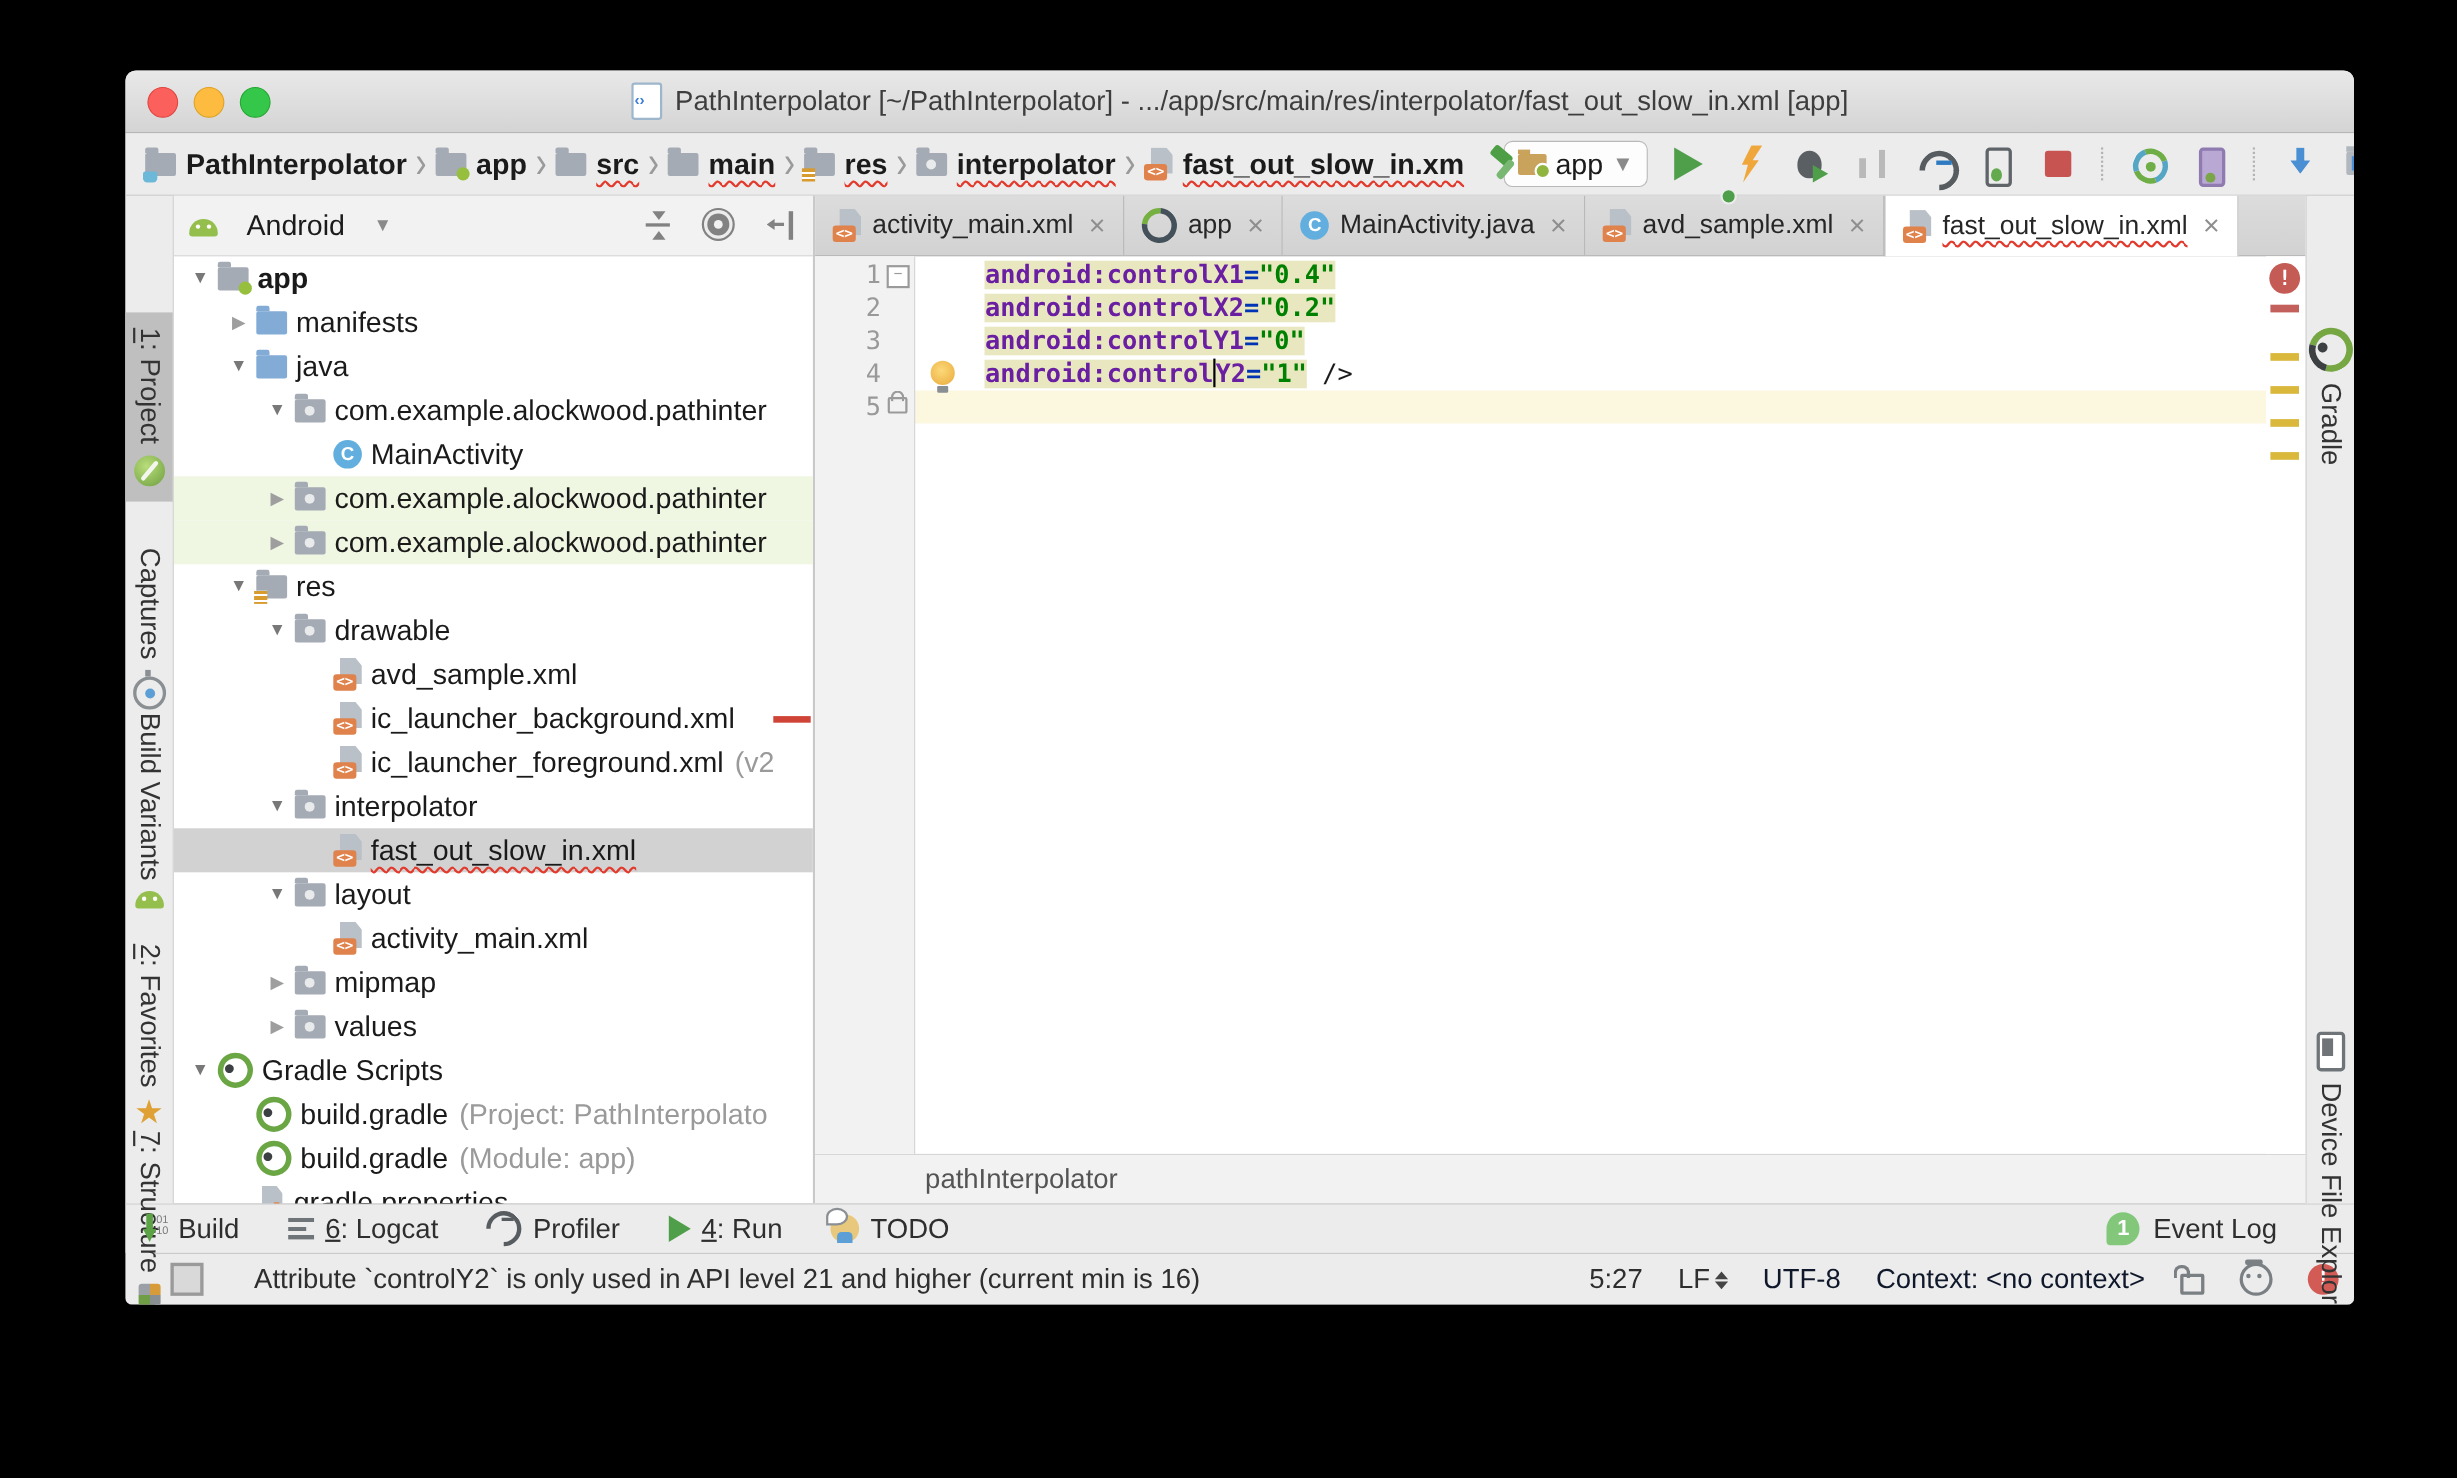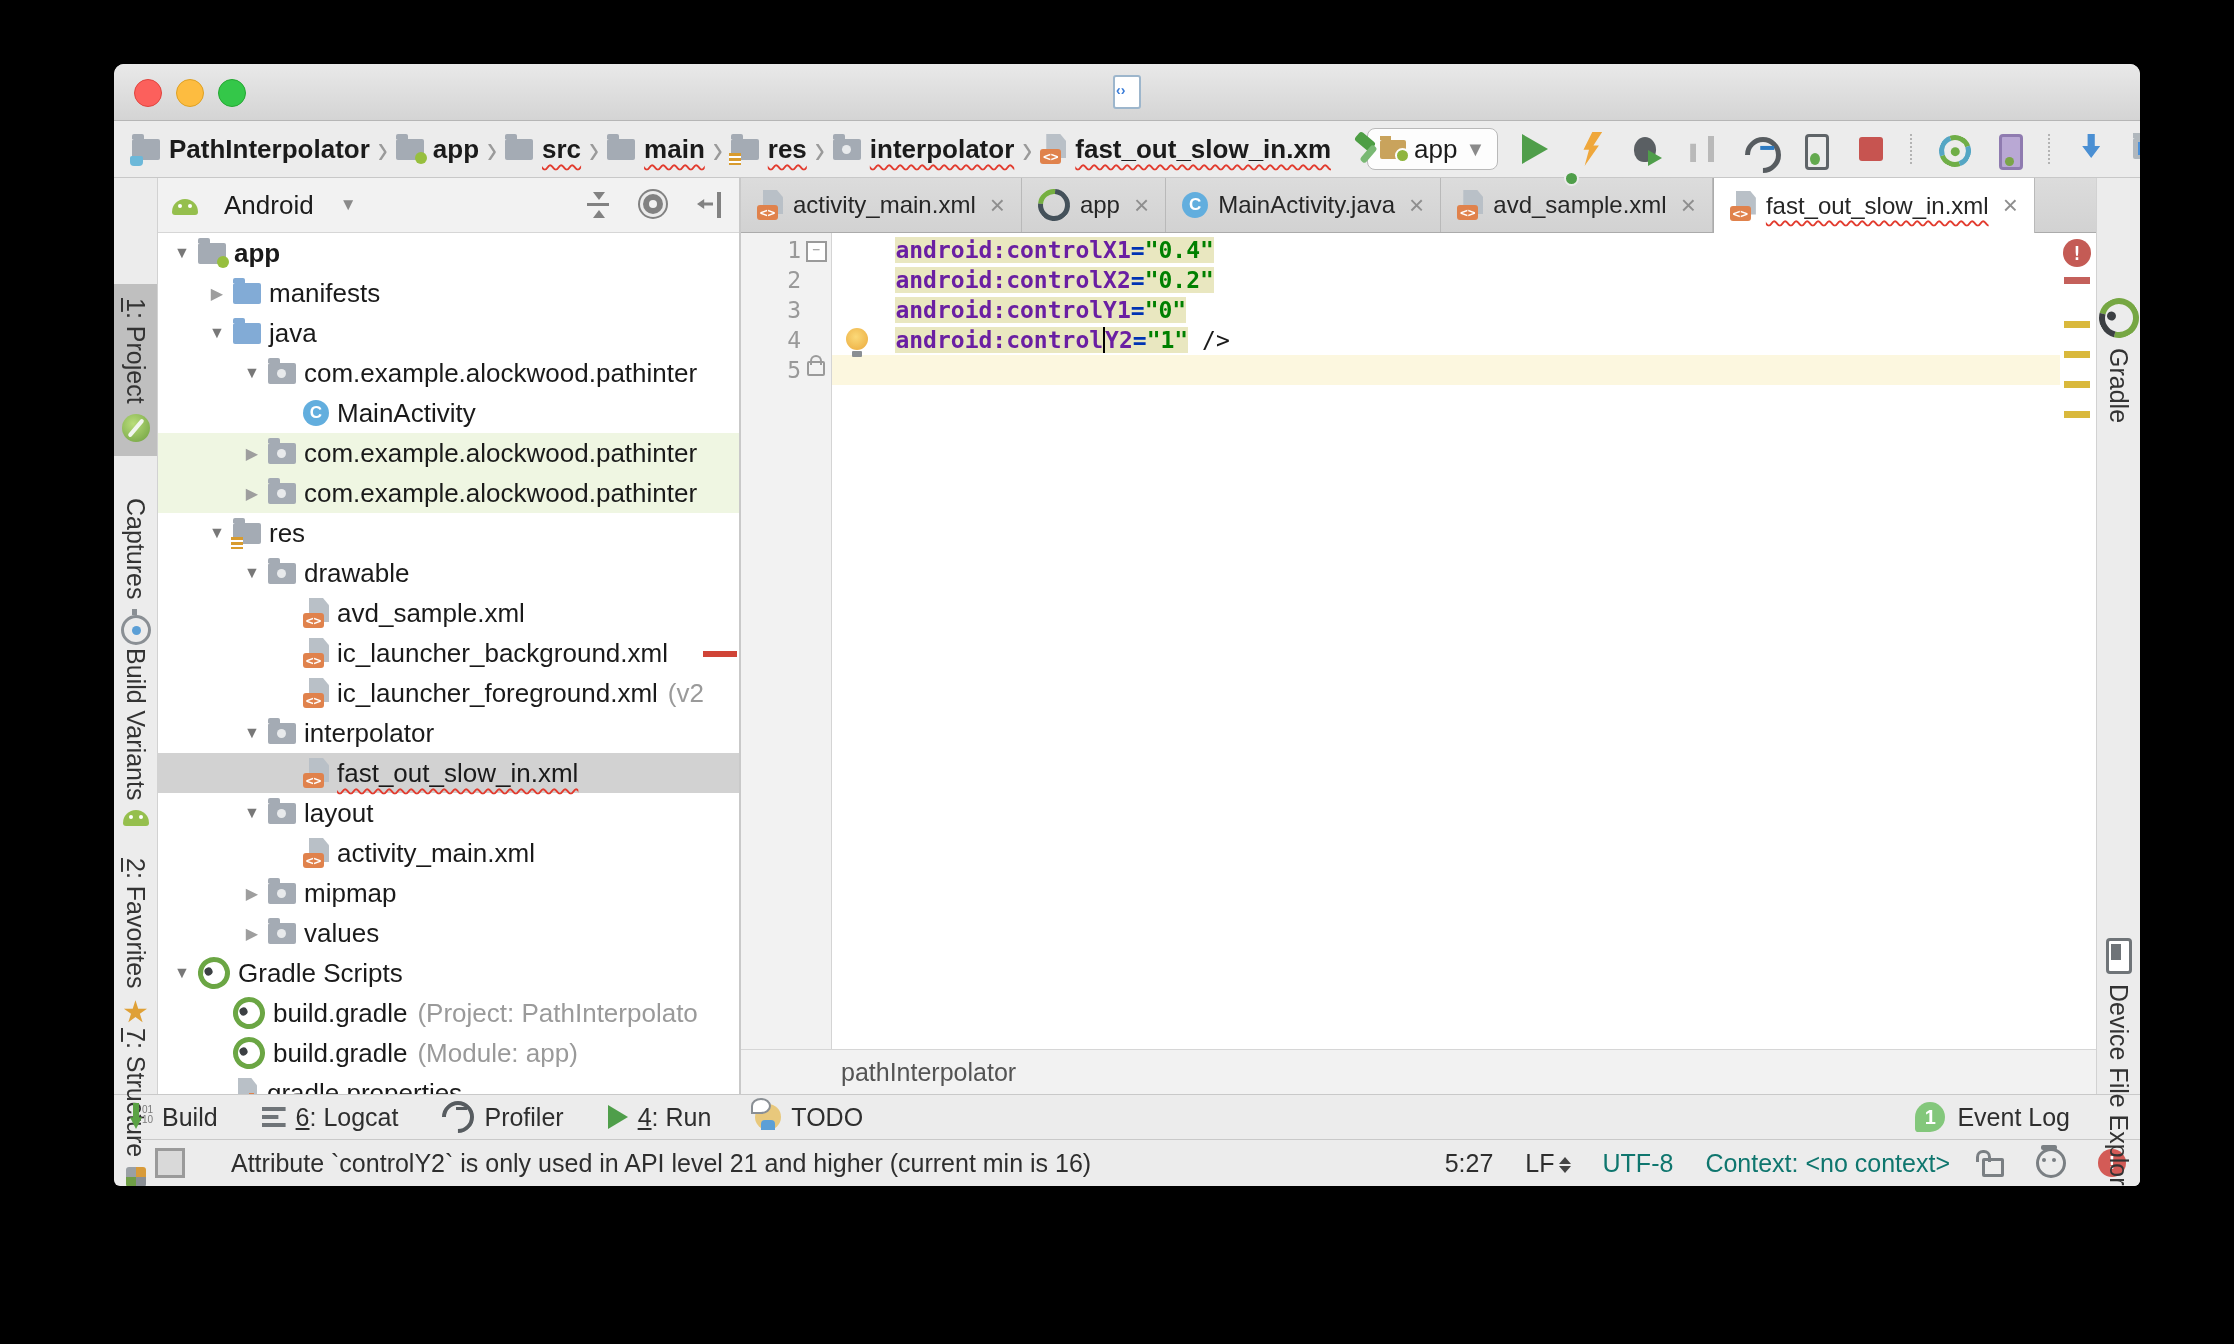--- a/index.html
+++ b/index.html
@@ -152,21 +152,21 @@
   .prof-ic{width:24px;height:24px;border-radius:50%;border:4px solid #575c60;border-bottom-color:transparent;transform:rotate(45deg);position:relative;}
   .prof-ic::after{content:"";position:absolute;left:7px;top:-2px;width:3px;height:11px;background:#575c60;transform:rotate(45deg);}
   .run-ic{width:0;height:0;border-left:20px solid #4f9e4a;border-top:12px solid transparent;border-bottom:12px solid transparent;position:relative;}
   .todo-ic{width:26px;height:26px;border-radius:50%;background:#e8c87c;position:relative;}
   .todo-ic::before{content:"";position:absolute;left:-4px;top:-6px;width:16px;height:12px;background:#fff;border:2px solid #8a8f94;border-radius:50% 50% 50% 0;}
   .todo-ic::after{content:"";position:absolute;left:6px;bottom:0;width:14px;height:10px;background:#5b9fd6;border-radius:4px 4px 0 0;}
   .evlog{margin-left:auto;display:flex;align-items:center;gap:12px;}
   .balloon{width:30px;height:30px;background:#83c77b;border-radius:50% 50% 50% 12%;color:#fff;font-size:20px;font-weight:bold;text-align:center;line-height:30px;}
   .statusbar{height:46px;flex:0 0 46px;background:#ececec;border-top:1px solid #c9c9c9;display:flex;align-items:center;padding:0 14px;gap:34px;font-size:25px;color:#2e2e2e;margin-left:27px;}
   .sqic{width:24px;height:24px;border:3px solid #9a9a9a;background:#d9d9d9;margin-right:12px;}
-  .dim{color:#0f766e;}
+  .dim{color:#0f172a;}
   .sright{margin-left:auto;display:flex;align-items:center;gap:32px;}
   .lfud{display:inline-flex;flex-direction:column;gap:2px;vertical-align:middle;margin-left:4px;}
   .lfud i{width:0;height:0;border-left:6px solid transparent;border-right:6px solid transparent;}
   .lfud .up{border-bottom:7px solid #444;}
   .lfud .dn{border-top:7px solid #444;}
   .lock-ic{width:16px;height:13px;border:3px solid #7a7f83;border-radius:2px;position:relative;margin-top:8px;}
   .lock-ic::before{content:"";position:absolute;left:-9px;top:-11px;width:9px;height:9px;border:3px solid #7a7f83;border-bottom:none;border-radius:7px 7px 0 0;}
   .hector-ic{width:24px;height:24px;border-radius:50%;border:3px solid #7a7f83;position:relative;}
   .hector-ic::before{content:"";position:absolute;left:3px;top:7px;width:4px;height:4px;background:#7a7f83;border-radius:50%;box-shadow:10px 0 #7a7f83;}
   .hector-ic::after{content:"";position:absolute;left:2px;top:-6px;width:16px;height:5px;background:#7a7f83;border-radius:2px;}
@@ -178,20 +178,21 @@
 <div id="win">
 
   <div class="titlebar">
     <div class="lights">
       <div class="light r"></div>
       <div class="light y"></div>
       <div class="light g"></div>
     </div>
     <div class="titlegrp">
       <span class="tdoc"></span>
+      <span>PathInterpolator [~/PathInterpolator] - .../app/src/main/res/interpolator/fast_out_slow_in.xml [app]</span>
     </div>
   </div>
 
   <div class="toolbar">
     <span id="crumbs" style="display:flex;align-items:center;gap:6px;">
         <span class="crumb">
           <span class="folder">
             <span class="cup"></span>
           </span>
           <span>PathInterpolator</span>

